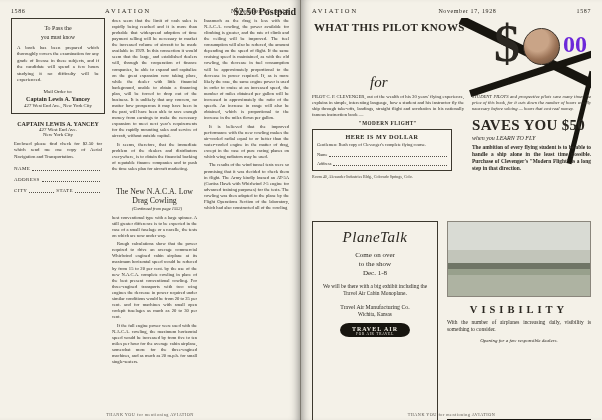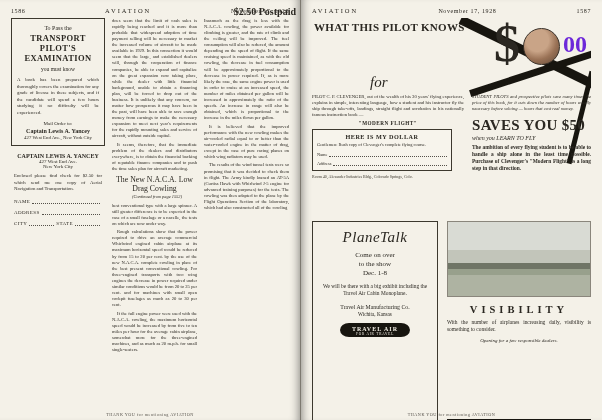--- a/index.html
+++ b/index.html
@@ -29,21 +29,21 @@
   .adbox .caddr { font-size:4.8px; margin-top:1px; }
   .coupon { margin-top:7px; padding:0 3px; }
   .coupon .cpn-name { font-size:6px; font-weight:bold; text-align:center; }
   .coupon .cpn-line { font-size:5px; text-align:center; }
   .coupon .cpn-body { font-size:4.8px; text-align:justify; line-height:1.35; margin-top:4px; }
   .field { display:flex; align-items:flex-end; font-size:5px; margin-top:6px; letter-spacing:.4px; }
   .field .dotline { flex:1; border-bottom:1px dotted #55514a; margin:0 2px; height:5px; }
   .txtcol { flex:1; font-size:4.6px; line-height:1.32; text-align:justify; }
   .txtcol p { margin-bottom:2.5px; text-indent:5px; }
   .txtcol p.noindent { text-indent:0; }
-  .art-title { font-size:7.8px; font-weight:normal; text-align:center; line-height:1.1; margin:4px 4px 1px; text-indent:0; }
+  .art-title { font-size:7.8px; font-weight:normal; text-align:center; line-height:1.1; margin:16px 4px 1px; text-indent:0; }
   .art-cont { font-size:4.4px; font-style:italic; text-align:center; margin-bottom:3px; text-indent:0; }
 
   
   .clev { position:relative; height:198px; overflow:hidden; }
   .clev .headline { position:absolute; left:2px; top:4px; width:160px; font-weight:bold; font-size:11px; line-height:.98; letter-spacing:.3px; }
   .clev .forword { position:absolute; left:58px; top:56px; font-style:italic; font-size:15px; }
   .rib { position:absolute; background:#17150f; }
   .rib1 { width:150px; height:9px; right:-12px; top:30px; transform:rotate(26deg); }
   .rib2 { width:130px; height:7px; right:-6px; top:52px; transform:rotate(-18deg); }
   .rib3 { width:5px; height:95px; right:8px; top:52px; transform:rotate(14deg); }
@@ -104,21 +104,20 @@
       <span>1586</span>
       <span class="mag">AVIATION</span>
       <span>November 17, 1928</span>
     </div>
 
     <div class="cols">
 
       <div class="adcol">
         <div class="adbox">
           <div class="intro">To Pass the</div>
-          <div class="t1">TRANSPORT PILOT'S EXAMINATION</div>
           <div class="must">you must know</div>
           <div class="body">A book has been prepared which thoroughly covers the examination for any grade of license in these subjects, and if the candidate will spend a few hours studying it no difficulty will be experienced.</div>
           <div class="price">$2.50 Postpaid</div>
           <div class="mailto">Mail Order to:</div>
           <div class="cname">Captain Lewis A. Yancey</div>
           <div class="caddr">427 West End Ave., New York City</div>
         </div>
 
         <div class="coupon">
           <div class="cpn-name">CAPTAIN LEWIS A. YANCEY</div>

